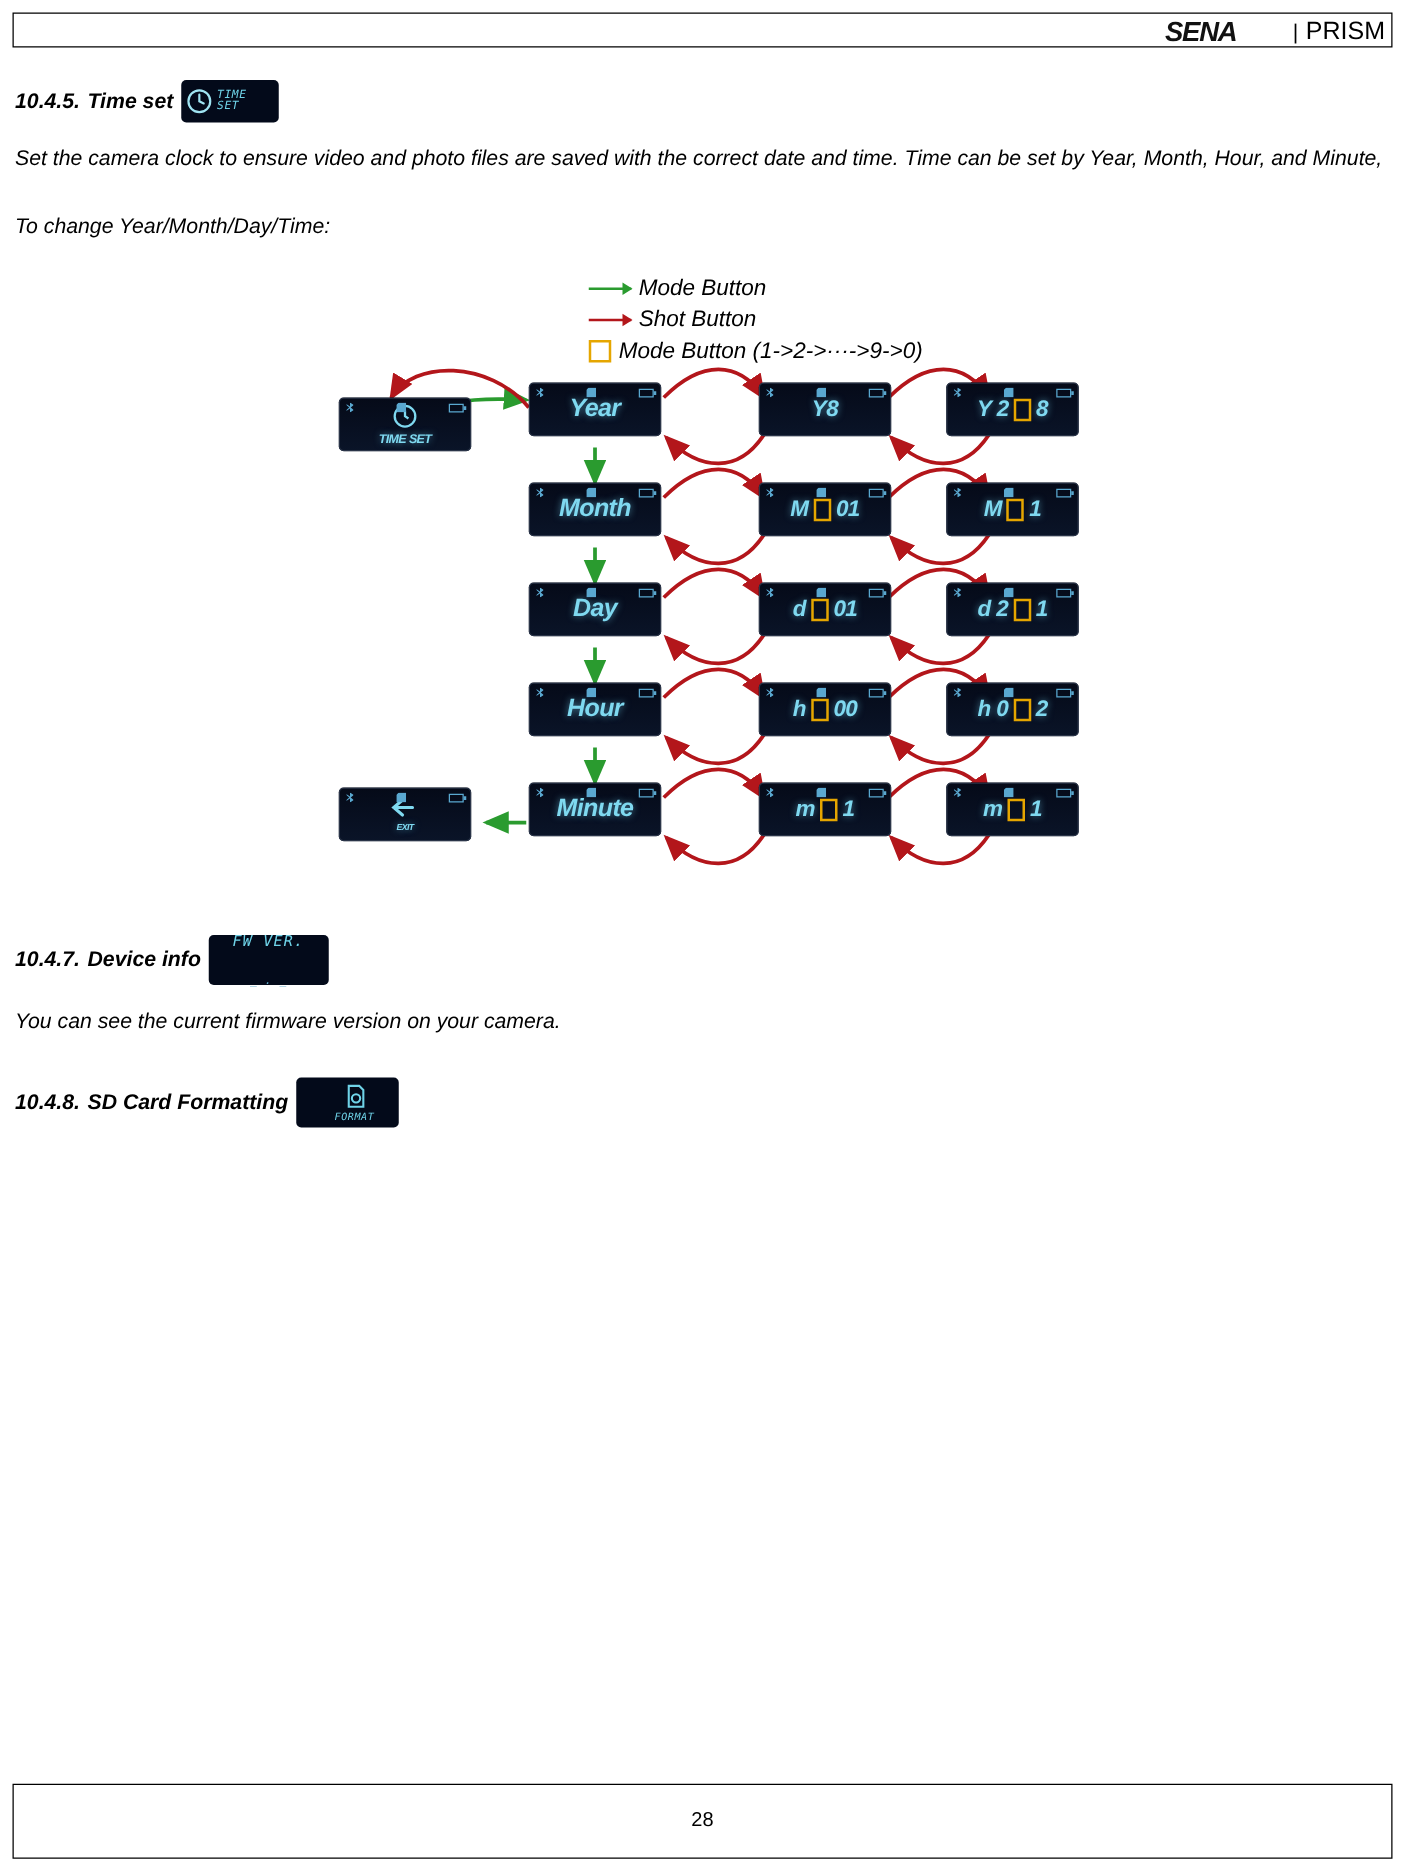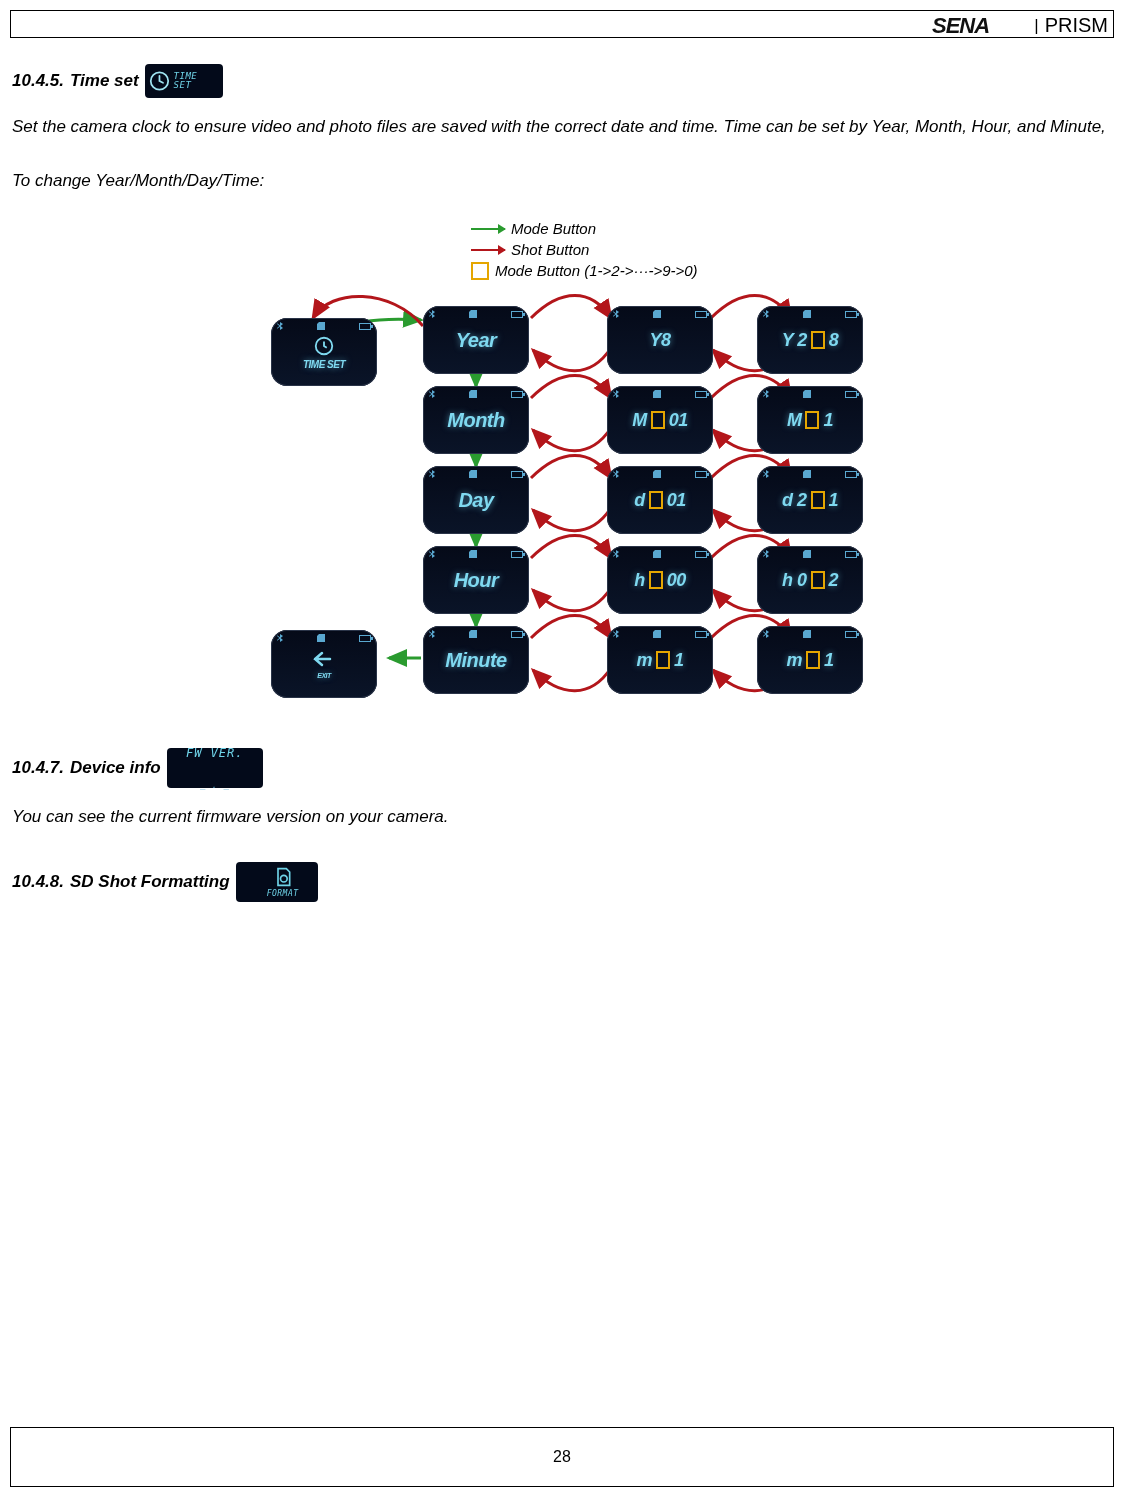--- a/index.html
+++ b/index.html
@@ -97,40 +97,40 @@
     margin: 4px 0 30px 0;
   }
   .diagram {
     position: relative;
     width: 620px;
     height: 500px;
   }
   .legend {
     position: absolute;
     left: 220px; top: 0;
-    font-size: 15px;
+    font-size: 18px;
     line-height: 1.4;
   }
   .legend-row { display: flex; align-items: center; gap: 6px; }
   .arrow-sample { width: 34px; height: 2px; position: relative; }
   .arrow-sample.green { background: #2a9b2f; }
   .arrow-sample.red { background: #b3161b; }
   .arrow-sample::after {
     content: ''; position: absolute; right: -1px; top: -4px;
     border-left: 8px solid currentColor; border-top: 5px solid transparent; border-bottom: 5px solid transparent;
   }
   .arrow-sample.green::after { color: #2a9b2f; }
   .arrow-sample.red::after { color: #b3161b; }
   .legend-box {
     width: 18px; height: 18px; border: 2px solid #e5a600; display: inline-block;
   }
   .tile {
-    width: 106px; height: 68px;
+    width: 106px; height: 43px;
     background: linear-gradient(#050a18,#0a1428);
-    border-radius: 16px;
+    border-radius: 4px;
     position: relative;
     display: flex; align-items: center; justify-content: center;
     box-shadow: 0 0 0 1px #2a3448 inset;
     overflow: hidden;
   }
   .tile .top-icons {
     position: absolute; top: 3px; left: 6px; right: 6px; height: 10px;
     display: flex; justify-content: space-between; align-items: center;
     color: #5aa8d0; font-size: 8px;
   }
@@ -426,21 +426,21 @@
         <span style="letter-spacing:1px;text-align:center;">FW VER.</span>
         <span style="font-size:9px;color:#5aa8c8;margin-top:16px;">_ . _</span>
       </span>
     </div>
     <p class="body-text">You can see the current firmware version on your camera.</p>
   </div>
 
   <div class="sec">
     <div class="sec-title-row">
       <span class="sec-num">10.4.8.</span>
-      <span class="sec-title">SD Shot Formatting</span>
+      <span class="sec-title">SD Card Formatting</span>
       <span class="icon-chip sdfmt" style="flex-direction:column;gap:2px;">
         <svg width="22" height="20" viewBox="0 0 24 24">
           <path d="M6 2h10l4 4v16H6z" fill="none" stroke="#6fd3e8" stroke-width="2"></path>
           <circle cx="13" cy="14" r="4" fill="none" stroke="#6fd3e8" stroke-width="2"></circle>
         </svg>
         <span style="font-size:8px;">FORMAT</span>
       </span>
     </div>
   </div>
 

